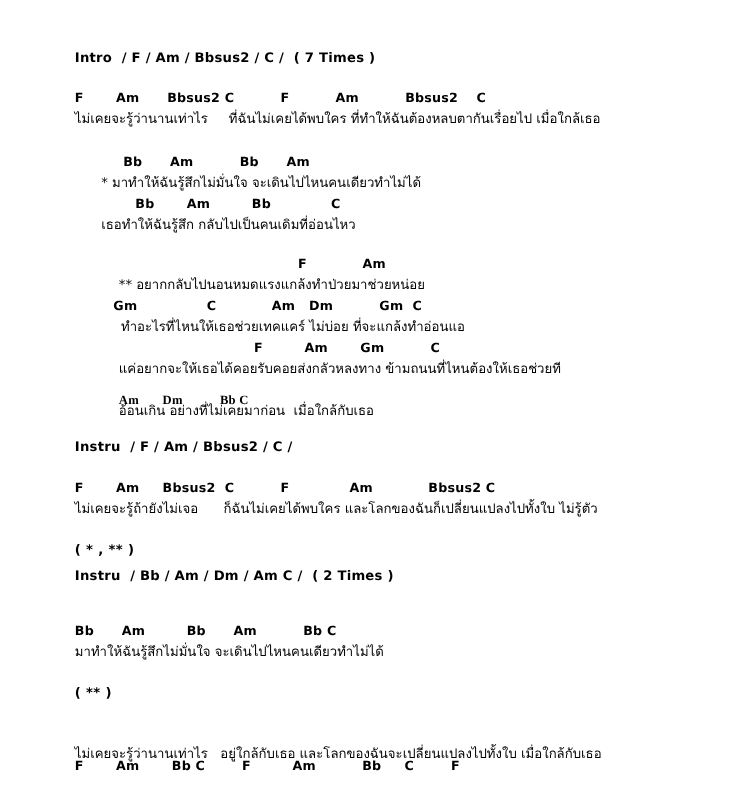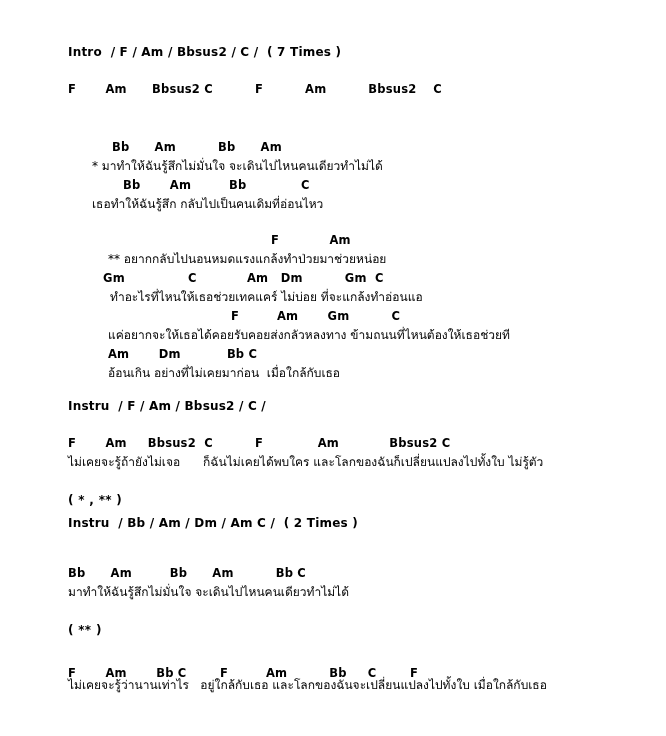--- a/index.html
+++ b/index.html
@@ -54,35 +54,36 @@
     font-size: 12px;
     letter-spacing: 0.3px;
   }
 </style>
 </head>
 <body>
 
 <div id="sheet">
     <div class="block section" style="left: 68px; top: 45px; width: 598px;">Intro  / F / Am / Bbsus2 / C /  ( 7 Times )</div>
     <div class="block chords" style="left: 68px; top: 82px; width: 598px;">F       Am      Bbsus2 C          F          Am          Bbsus2    C</div>
+    <div class="block lyric" style="left: 68px; top: 101px; width: 598px;">ไม่เคยจะรู้ว่านานเท่าไร     ที่ฉันไม่เคยได้พบใคร ที่ทำให้ฉันต้องหลบตากันเรื่อยไป เมื่อใกล้เธอ</div>
     <div class="block chords" style="left: 100px; top: 140px; width: 566px; margin-left: 12px;">Bb      Am          Bb      Am</div>
     <div class="block lyric" style="left: 92px; top: 159px; width: 574px;">* มาทำให้ฉันรู้สึกไม่มั่นใจ จะเดินไปไหนคนเดียวทำไม่ได้</div>
     <div class="block chords" style="left: 79px; top: 178px; width: 587px; margin-left: 44px;">Bb       Am         Bb             C</div>
     <div class="block lyric" style="left: 92px; top: 197px; width: 574px;">เธอทำให้ฉันรู้สึก กลับไปเป็นคนเดิมที่อ่อนไหว</div>
     <div class="block chords" style="left: 271px; top: 233px; width: 395px;">F            Am</div>
     <div class="block lyric" style="left: 108px; top: 252px; width: 558px;">** อยากกลับไปนอนหมดแรงแกล้งทำป่วยมาช่วยหน่อย</div>
     <div class="block chords" style="left: 103px; top: 271px; width: 563px;">Gm               C            Am   Dm          Gm  C</div>
     <div class="block lyric" style="left: 110px; top: 290px; width: 556px;">ทำอะไรที่ไหนให้เธอช่วยเทคแคร์ ไม่บ่อย ที่จะแกล้งทำอ่อนแอ</div>
     <div class="block chords" style="left: 231px; top: 309px; width: 435px;">F         Am       Gm          C</div>
     <div class="block lyric" style="left: 108px; top: 328px; width: 558px;">แค่อยากจะให้เธอได้คอยรับคอยส่งกลัวหลงทาง ข้ามถนนที่ไหนต้องให้เธอช่วยที</div>
-    <div class="block chords" style="left: 108px; top: 347px; width: 558px;">Am       Dm           Bb C</div>
+    <div class="block chords" style="left: 108px; top: 357px; width: 558px; font-family: Liberation Serif, serif;">Am       Dm           Bb C</div>
     <div class="block lyric" style="left: 108px; top: 366px; width: 558px;">อ้อนเกิน อย่างที่ไม่เคยมาก่อน  เมื่อใกล้กับเธอ</div>
     <div class="block section" style="left: 68px; top: 399px; width: 598px;">Instru  / F / Am / Bbsus2 / C /</div>
     <div class="block chords" style="left: 68px; top: 436px; width: 598px;">F       Am     Bbsus2  C          F             Am            Bbsus2 C</div>
     <div class="block lyric" style="left: 68px; top: 455px; width: 598px;">ไม่เคยจะรู้ถ้ายังไม่เจอ      ก็ฉันไม่เคยได้พบใคร และโลกของฉันก็เปลี่ยนแปลงไปทั้งใบ ไม่รู้ตัว</div>
     <div class="block repeat" style="left: 68px; top: 493px; width: 598px;">( * , ** )</div>
     <div class="block section" style="left: 68px; top: 516px; width: 598px;">Instru  / Bb / Am / Dm / Am C /  ( 2 Times )</div>
     <div class="block chords" style="left: 68px; top: 566px; width: 598px;">Bb      Am         Bb      Am          Bb C</div>
     <div class="block lyric" style="left: 68px; top: 585px; width: 598px;">มาทำให้ฉันรู้สึกไม่มั่นใจ จะเดินไปไหนคนเดียวทำไม่ได้</div>
     <div class="block repeat" style="left: 68px; top: 623px; width: 598px;">( ** )</div>
-    <div class="block chords" style="left: 68px; top: 666px; width: 598px;">F       Am       Bb C        F         Am          Bb     C        F</div>
+    <div class="block chords" style="left: 68px; top: 689px; width: 598px;">F       Am       Bb C        F         Am          Bb     C        F</div>
     <div class="block lyric" style="left: 68px; top: 678px; width: 598px;">ไม่เคยจะรู้ว่านานเท่าไร   อยู่ใกล้กับเธอ และโลกของฉันจะเปลี่ยนแปลงไปทั้งใบ เมื่อใกล้กับเธอ</div>
   </div>
 
 </body></html>

